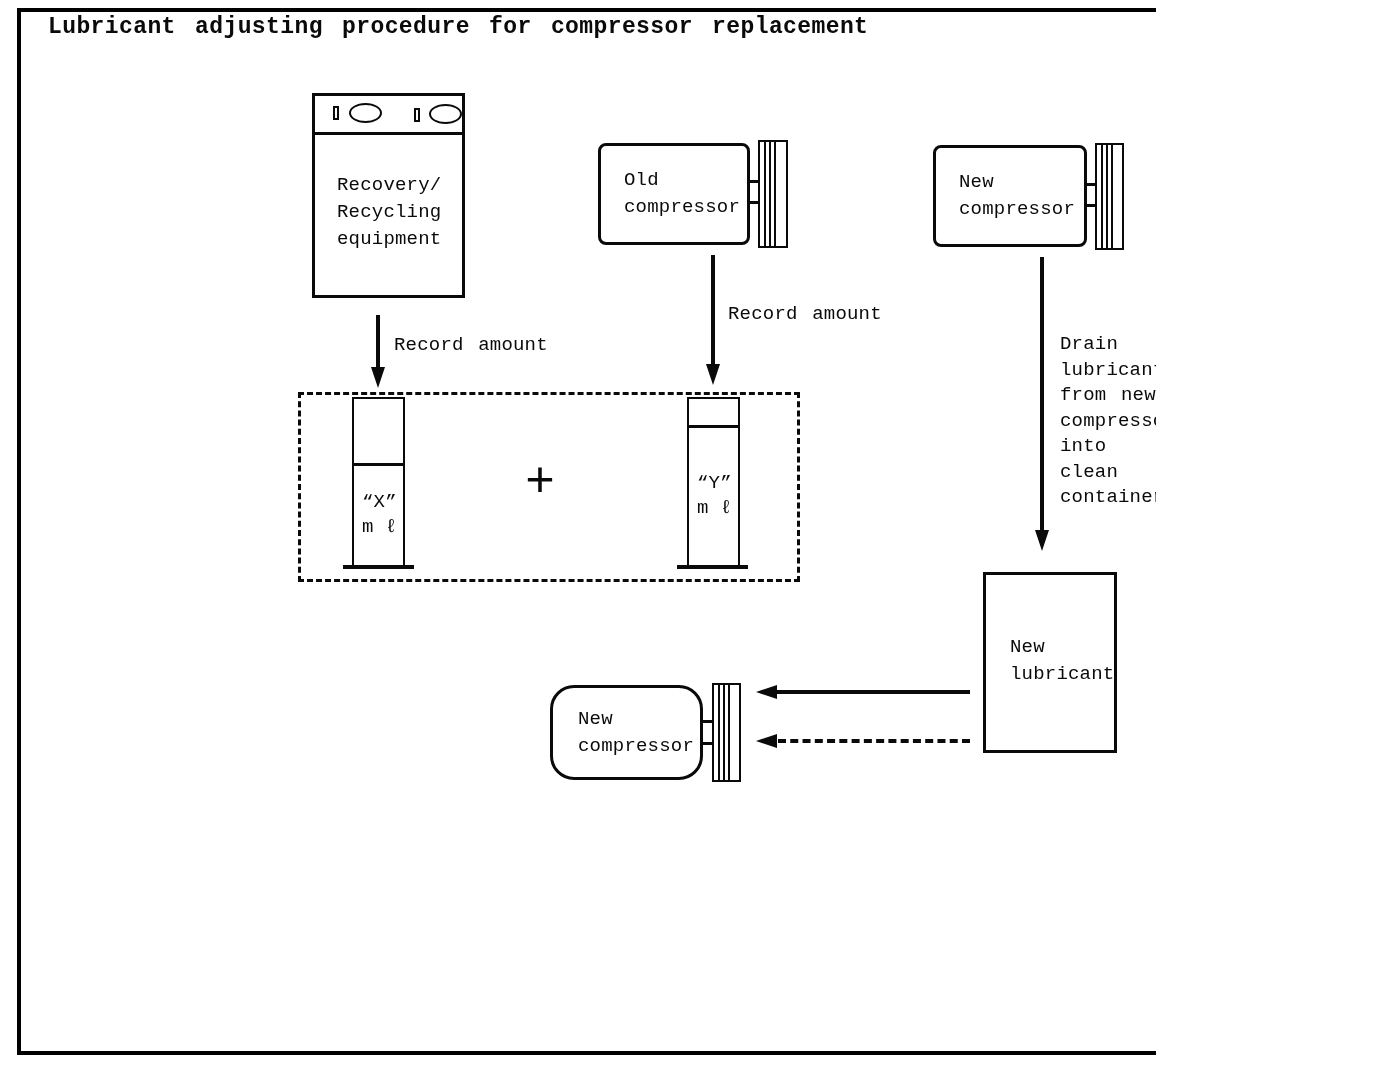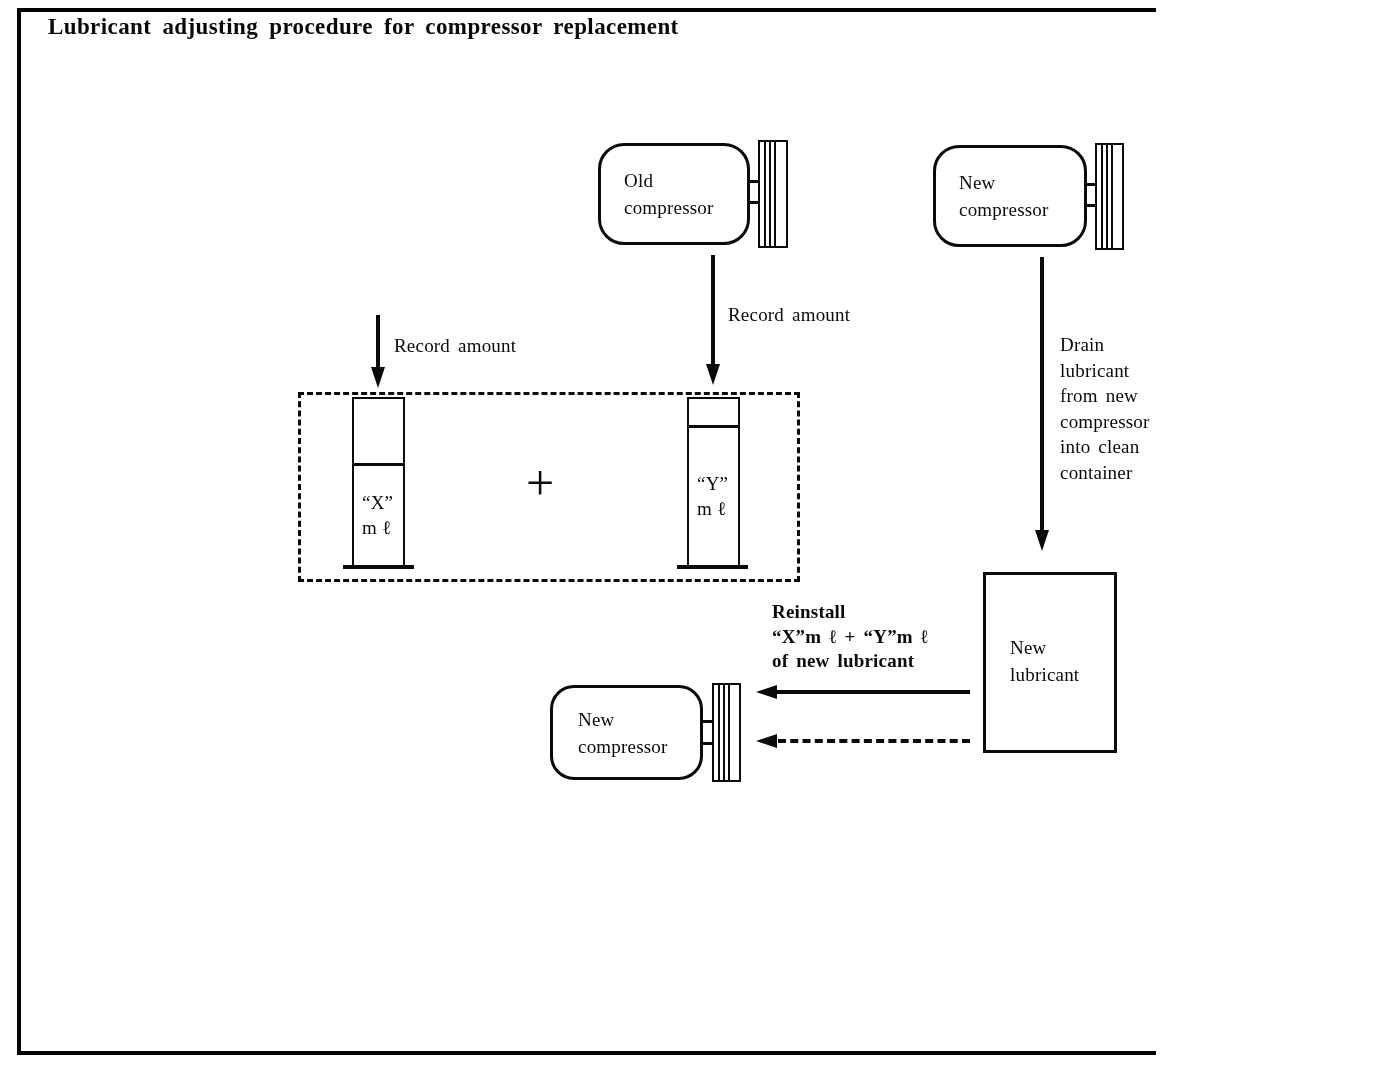--- a/index.html
+++ b/index.html
@@ -1,27 +1,27 @@
 <!DOCTYPE html>
 <html><head>
 <meta charset="utf-8">
 <style>
   html,body{margin:0;padding:0;background:#ffffff;}
   #page{
     position:relative;width:1156px;height:1076px;background:#ffffff;overflow:hidden;
-    font-family:Liberation Serif, serif;color:#0a0a0a;
+    font-family:Liberation Mono, monospace;color:#0a0a0a;
   }
   .abs{position:absolute;}
   .pre{white-space:pre-line;}
   
   .frame{left:17px;top:8px;width:1345px;height:1047px;border:4px solid #000;box-sizing:border-box;}
   .title{left:48px;top:14px;font-size:23px;font-weight:bold;letter-spacing:.4px;word-spacing:5px;}
   
   .box{border:3px solid #0a0a0a;box-sizing:border-box;background:#fff;}
-  .rbox{border:3.5px solid #0a0a0a;border-radius:26px;box-sizing:border-box;background:#fff;}
+  .rbox{border:3.5px solid #0a0a0a;border-radius:8px;box-sizing:border-box;background:#fff;}
   .dash-box{border:3px dashed #0a0a0a;box-sizing:border-box;}
   .node-label{font-size:19px;line-height:27px;letter-spacing:.2px;}
   .note{font-size:19px;line-height:25.5px;letter-spacing:.2px;word-spacing:3px;}
   .bold{font-weight:bold;}
   
   .pulley{border:2.5px solid #0a0a0a;box-sizing:border-box;background:#fff;}
   .pulley .rib{position:absolute;top:0;bottom:0;width:2px;background:#0a0a0a;}
   .stub{background:#0a0a0a;height:3px;}
   
   .vline{width:3.5px;background:#0a0a0a;}
@@ -42,20 +42,31 @@
   .figcode{font-size:17px;letter-spacing:.4px;}
 </style>
 </head>
 <body>
 
 <div id="page">
 
   <div class="abs frame"></div>
   <div class="abs title">Lubricant adjusting procedure for compressor replacement</div>
 
+  <div class="abs box" style="left:312px;top:93px;width:153px;height:205px;">
+    <div class="abs panel" style="left:0;top:0;width:147px;height:39px;">
+      <div class="abs switch" style="left:18px;top:10px;width:6px;height:14px;"></div>
+      <div class="abs gauge" style="left:34px;top:7px;width:33px;height:20px;"></div>
+      <div class="abs switch" style="left:99px;top:12px;width:6px;height:14px;"></div>
+      <div class="abs gauge" style="left:114px;top:8px;width:33px;height:20px;"></div>
+    </div>
+    <div class="abs node-label pre" style="left:22px;top:76px;">Recovery/
+Recycling
+equipment</div>
+  </div>
 
   <div class="abs rbox" style="left:598px;top:143px;width:152px;height:102px;">
     <div class="abs node-label pre" style="left:23px;top:21px;">Old
 compressor</div>
   </div>
   <div class="abs stub" style="left:748px;top:180px;width:11px;"></div>
   <div class="abs stub" style="left:748px;top:201px;width:11px;"></div>
   <div class="abs pulley" style="left:758px;top:140px;width:30px;height:108px;">
     <div class="rib" style="left:4px;"></div>
       <div class="rib" style="left:9px;"></div>
@@ -106,23 +117,20 @@
     <div class="abs cyl-label pre" style="left:8px;top:72px;">“Y”
 m ℓ</div>
   </div>
   <div class="abs cyl-base" style="left:677px;top:565px;width:71px;"></div>
 
   <div class="abs box" style="left:983px;top:572px;width:134px;height:181px;">
     <div class="abs node-label pre" style="left:24px;top:59px;">New
 lubricant</div>
   </div>
 
-  <div class="abs note pre bold" style="left:772px;top:600px;line-height:24.5px;">Reinstall
-“X”m ℓ + “Y”m ℓ
-of new lubricant</div>
 
   <div class="abs hline" style="left:774px;top:690px;width:196px;"></div>
   <div class="abs ah-left" style="left:756px;top:685px;"></div>
 
   <div class="abs hdash" style="left:778px;top:739px;width:192px;"></div>
   <div class="abs ah-left" style="left:756px;top:734px;"></div>
 
   <div class="abs rbox" style="left:550px;top:685px;width:153px;height:95px;border-radius:24px;">
     <div class="abs node-label pre" style="left:25px;top:18px;">New
 compressor</div>

